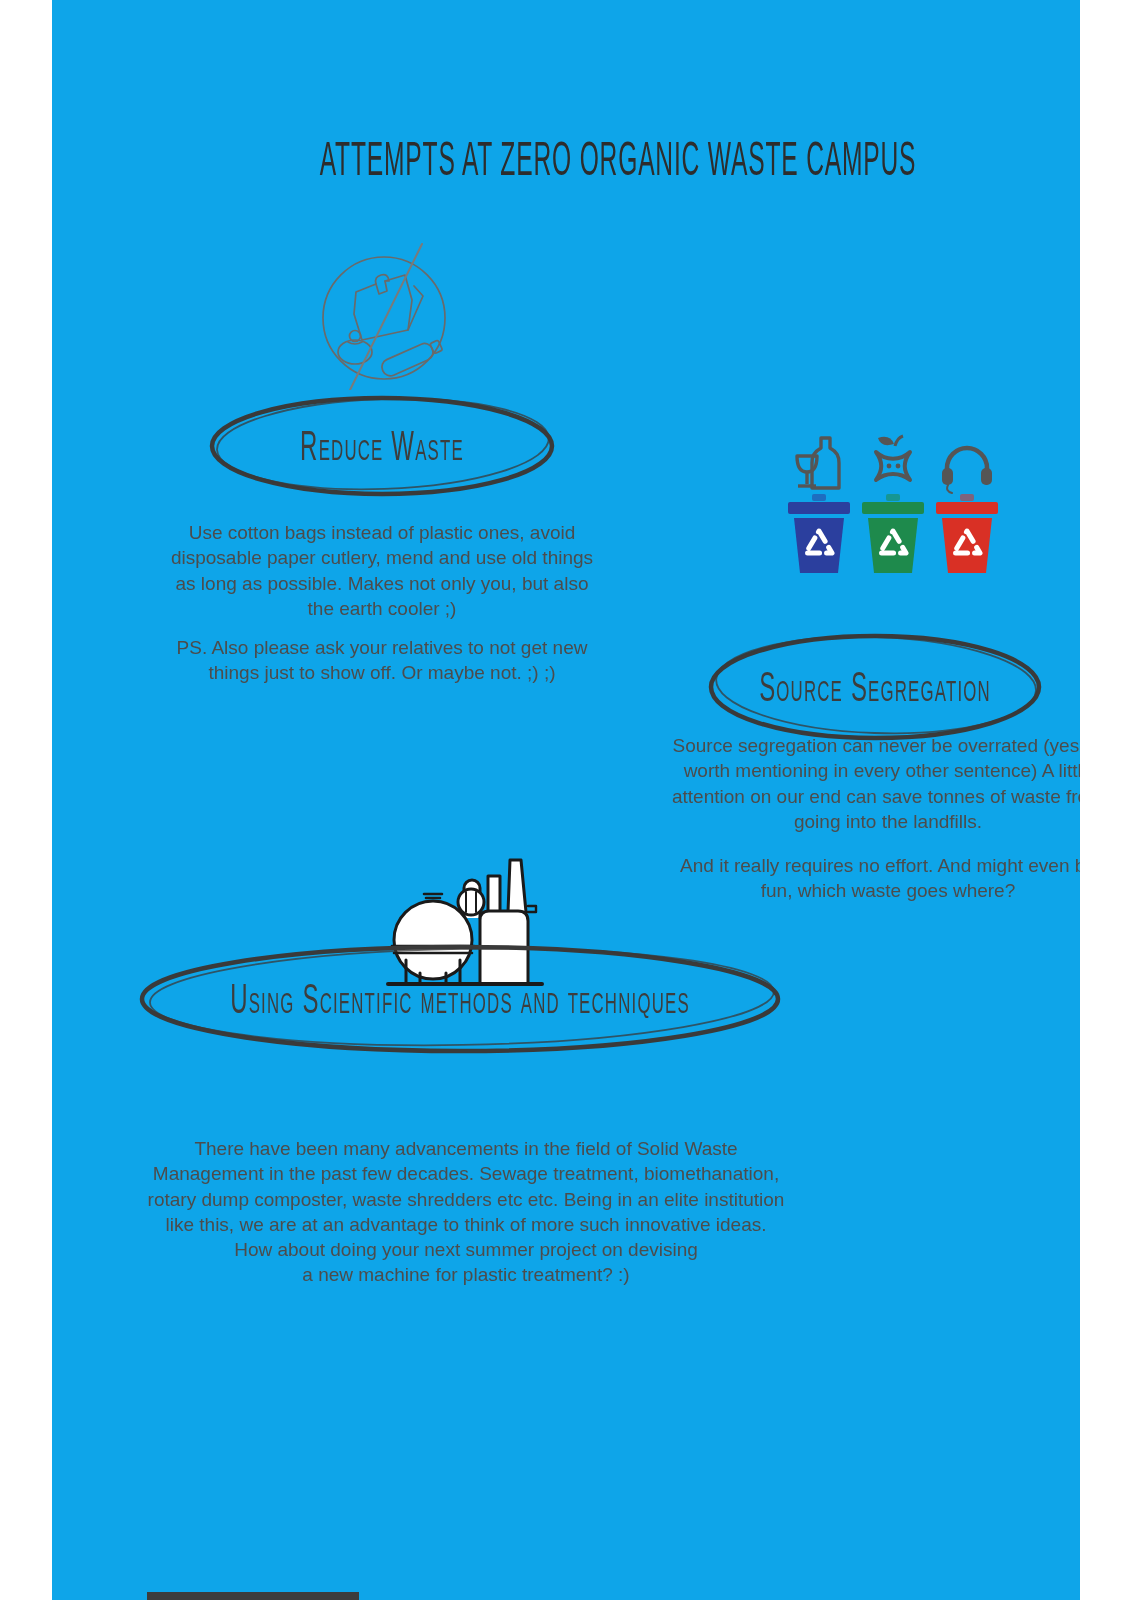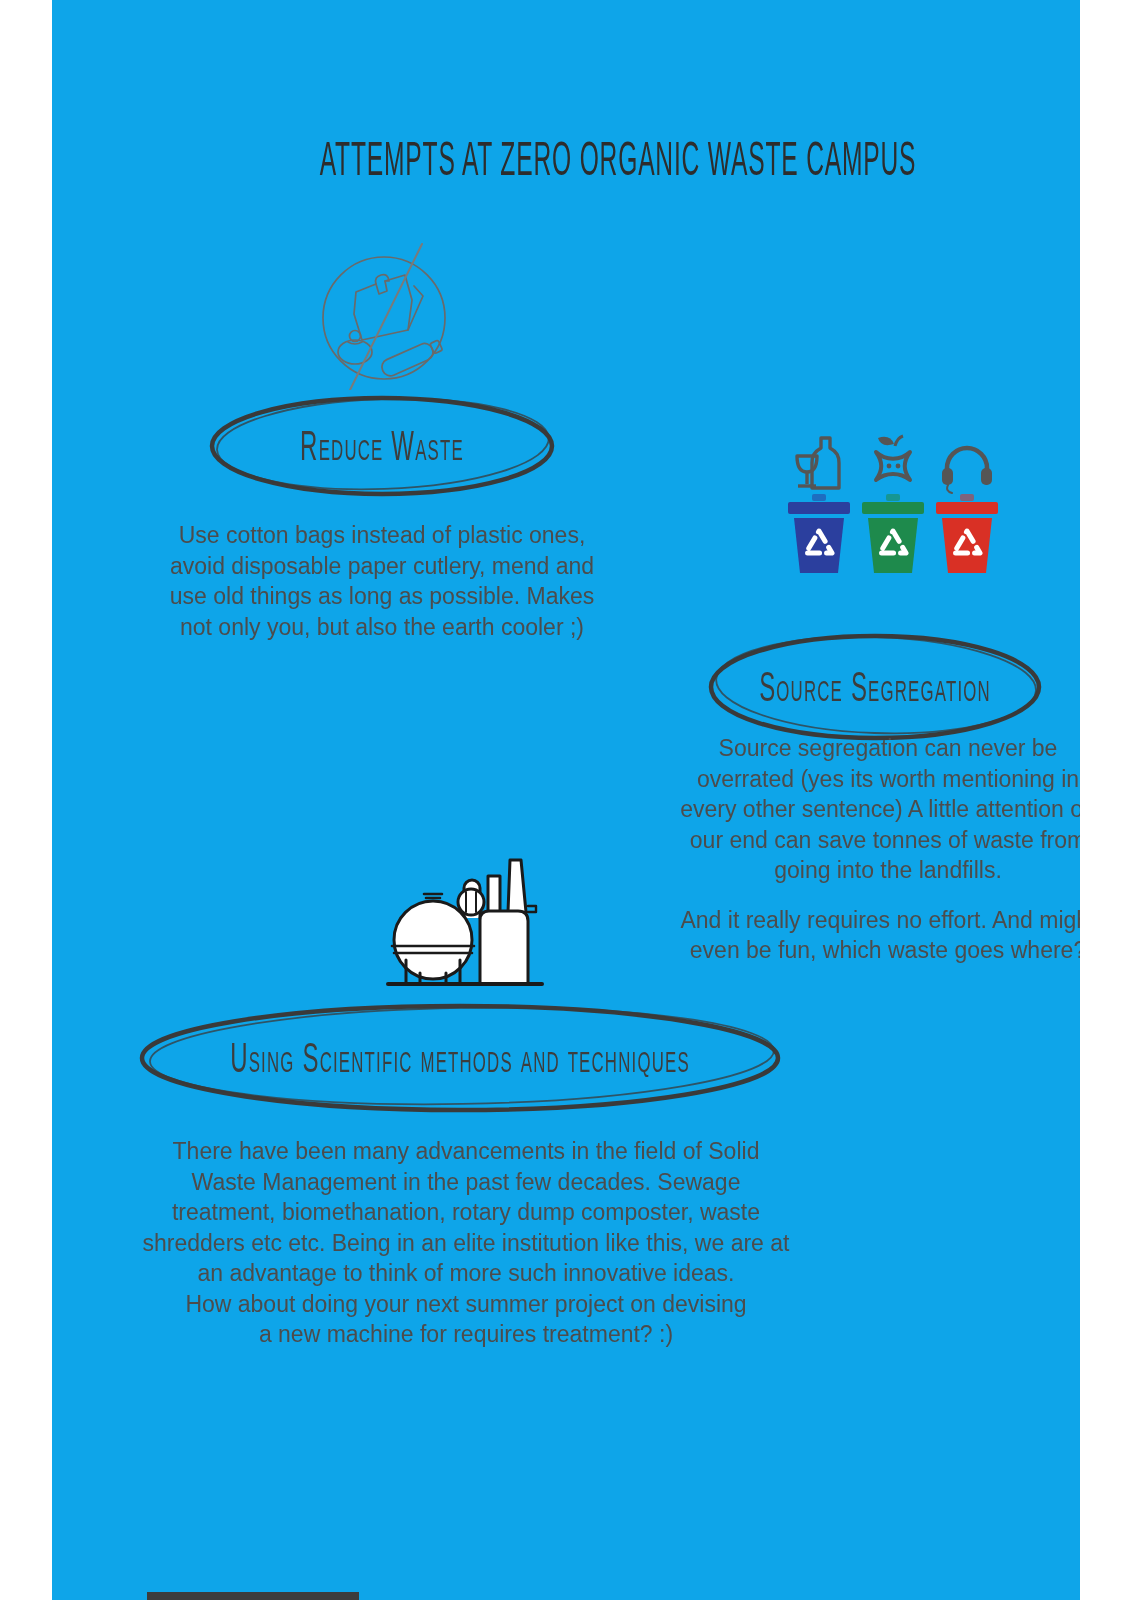--- a/index.html
+++ b/index.html
@@ -17,21 +17,21 @@
   }
   
   .oval { position:absolute; }
   .oval svg { position:absolute; left:0; top:0; }
   .oval-label {
     position:absolute; inset:0; display:flex; align-items:center; justify-content:center;
     color:#3d3d3d; font-size:30px; font-weight:400; letter-spacing:1.5px;
     font-variant:small-caps; white-space:nowrap;
     transform:scale(0.8,1.4); transform-origin:50% 50%;
   }
-  .para-block { position:absolute; color:#4c4c4c; font-size:23px; line-height:1.33; text-align:center; }
+  .para-block { position:absolute; color:#4c4c4c; font-size:19px; line-height:1.33; text-align:center; }
   .para-block p { margin:0; }
   .para-block p + p.gap { margin-top:14px; }
   .para-block p + p.gap-sm { margin-top:19px; }
   .bins { position:absolute; left:735px; top:430px; display:flex; gap:10px; }
   .bin-col { display:flex; flex-direction:column; align-items:center; width:64px; }
   .bin-col .item-ico { height:64px; display:flex; align-items:flex-end; justify-content:center; }
   .sketch-icon { position:absolute; }
   .bottom-bar { position:absolute; left:95px; top:1592px; width:212px; height:8px; background:#3c3c3c; }
 </style>
 </head>
@@ -66,20 +66,21 @@
   <div class="oval" style="left:152px; top:390px; width:356px; height:112px;">
     <svg width="356" height="112" viewBox="0 0 356 112" fill="none">
       <ellipse cx="178" cy="56" rx="170" ry="48" stroke="#3a3a3a" stroke-width="4.5"></ellipse>
       <ellipse cx="179" cy="54" rx="166" ry="45" stroke="#3a3a3a" stroke-width="1.8" opacity="0.75" transform="rotate(-2 178 56)"></ellipse>
     </svg>
     <div class="oval-label">Reduce Waste</div>
   </div>
 
   <div class="para-block" style="left:110px; top:520px; width:440px;">
     <p>Use cotton bags instead of plastic ones, avoid disposable paper cutlery, mend and use old things as long as possible. Makes not only you, but also the earth cooler ;)</p>
+    <p class="gap">PS. Also please ask your relatives to not get new things just to show off. Or maybe not. ;) ;)</p>
   </div>
 
   <div class="bins">
 
     <div class="bin-col">
       <div class="item-ico">
         <svg width="58" height="60" viewBox="0 0 58 60" fill="none" stroke="#555555" stroke-width="3.4" stroke-linejoin="round">
           <path d="M31 4 h9 v10 c7 4 9 8 9 15 v25 h-27 v-25 c0 -7 2 -11 9 -15 z"></path>
           <path d="M7 22 c0 11 4 16 10 16 c6 0 10 -5 10 -16 z"></path>
           <path d="M17 38 v12"></path>
@@ -158,29 +159,29 @@
 
       <path d="M46 58 h14 M44 54 h18" stroke-width="2.6"></path>
       <circle cx="53" cy="100" r="39" fill="#ffffff"></circle>
       <path d="M12 106 H94 M14 113 H92" stroke-width="2.6"></path>
       <path d="M26 120 V144 M40 133 V144 M66 133 V144 M80 120 V144" stroke-width="3"></path>
 
       <path d="M8 144 H162" stroke-width="4"></path>
     </svg>
   </div>
 
-  <div class="oval" style="left:83px; top:998px; width:650px; height:120px;">
+  <div class="oval" style="left:83px; top:939px; width:650px; height:120px;">
     <svg width="650" height="120" viewBox="0 0 650 120" fill="none">
       <ellipse cx="325" cy="60" rx="318" ry="52" stroke="#3a3a3a" stroke-width="4.5"></ellipse>
       <ellipse cx="327" cy="58" rx="312" ry="48" stroke="#3a3a3a" stroke-width="1.8" opacity="0.75" transform="rotate(-1 325 60)"></ellipse>
     </svg>
     <div class="oval-label">Using Scientific methods and techniques</div>
   </div>
 
   <div class="para-block" style="left:90px; top:1136px; width:648px;">
     <p>There have been many advancements in the field of Solid Waste Management in the past few decades. Sewage treatment, biomethanation, rotary dump composter, waste shredders etc etc. Being in an elite institution like this, we are at an advantage to think of more such innovative ideas.</p>
     <p>How about doing your next summer project on devising</p>
-    <p>a new machine for requires treatment? :)</p>
+    <p>a new machine for plastic treatment? :)</p>
   </div>
 
   <div class="bottom-bar"></div>
 
 </div>
 
 </body></html>

